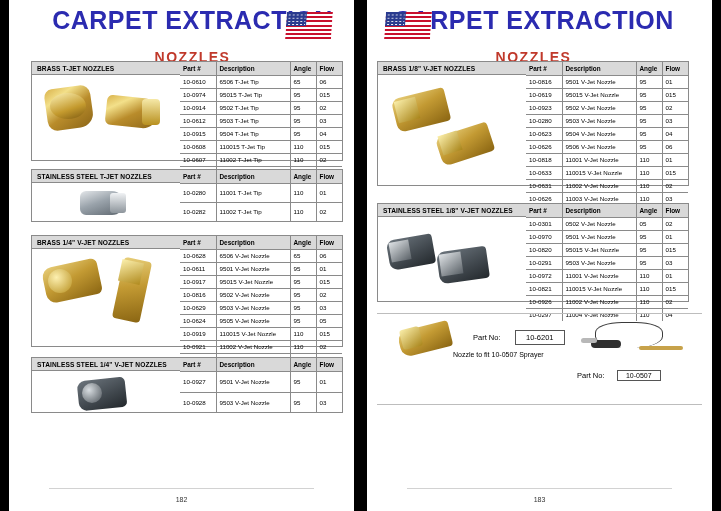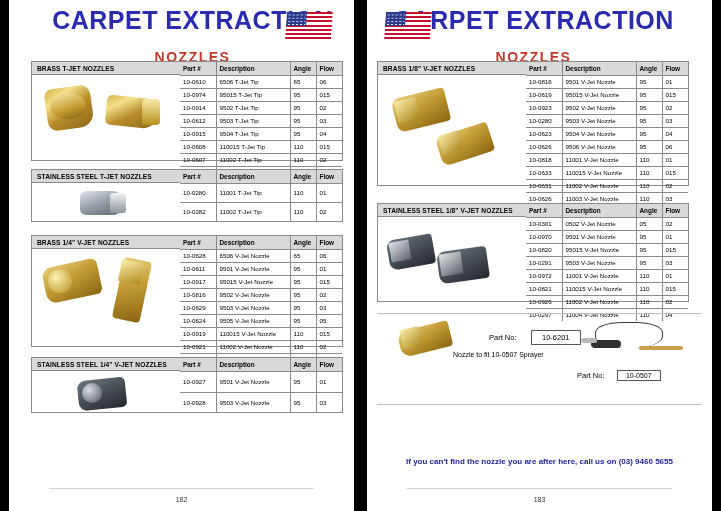--- a/index.html
+++ b/index.html
@@ -657,35 +657,34 @@
           </table>
         </div>
       </div>
     </div>
 
     <div class="sprayer-block" style="top:260px; height:92px;">
 
       <div class="ph nozzle-brass" style="left:22px; top:12px; width:52px; height:26px; border-radius:10px 4px 4px 10px; transform:rotate(-14deg);"></div>
       <div class="ph" style="left:24px; top:14px; width:20px; height:20px; border-radius:3px; background:linear-gradient(150deg,#fbefaa,#a9851a); transform:rotate(-14deg);"></div>
 
-      <div style="position:absolute; left:112px; top:12px;">
+      <div style="position:absolute; left:96px; top:12px;">
         <span class="partno-label">Part No:</span>
         <span class="partno-box" style="margin-left:10px;">10-6201</span>
       </div>
       <div class="partno-cap" style="position:absolute; left:76px; top:32px;">Nozzle to fit 10-0507 Sprayer</div>
 
       <div class="hose" style="left:218px; top:8px; width:68px; height:26px; border-bottom:none; border-color:#3a3a3a;"></div>
       <div class="ph" style="left:214px; top:26px; width:30px; height:8px; border-radius:4px; background:#2f2f2f;"></div>
       <div class="ph" style="left:204px; top:24px; width:16px; height:5px; border-radius:3px; background:#b8b8b8;"></div>
       <div class="ph" style="left:262px; top:32px; width:44px; height:4px; border-radius:3px; background:#c7a24a;"></div>
 
       <div style="position:absolute; left:200px; top:50px;">
         <span class="partno-label">Part No:</span>
         <span class="partno-box" style="margin-left:8px; padding:1px 8px; font-size:7px;">10-0507</span>
       </div>
     </div>
 
-    <div class="footer-note" style="top:404px;">If you can't find the nozzle you are after here, call us on (03) 9460 5655</div>
 
     <div class="pagenum-line"></div>
     <div class="pagenum">183</div>
   </div>
 </div>
 
 </body></html>

